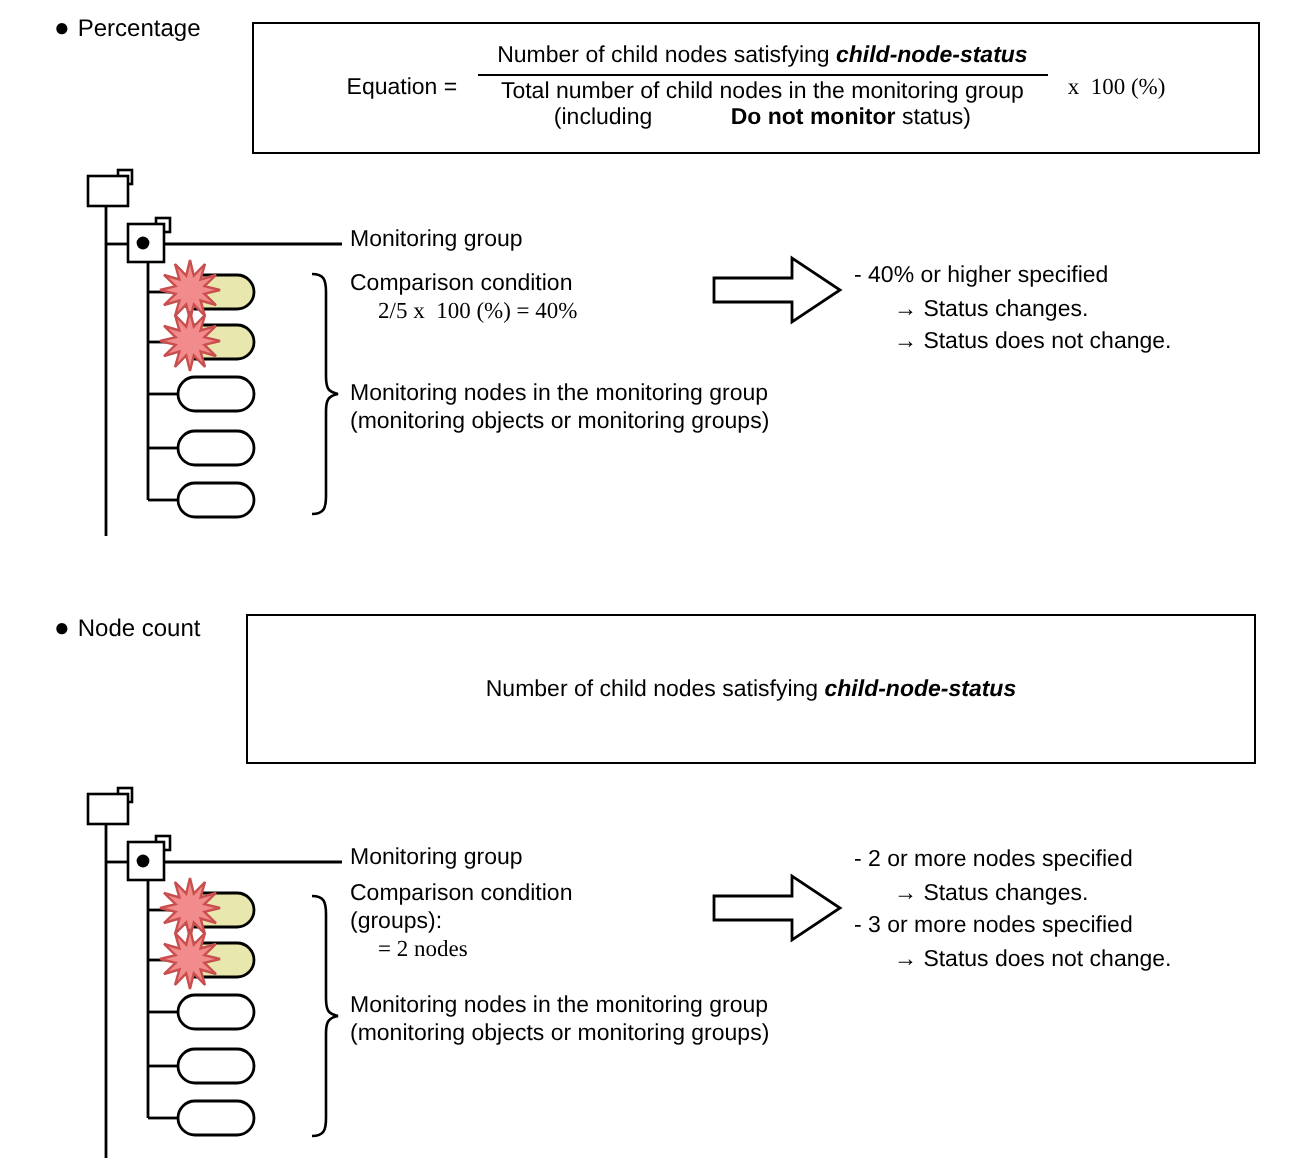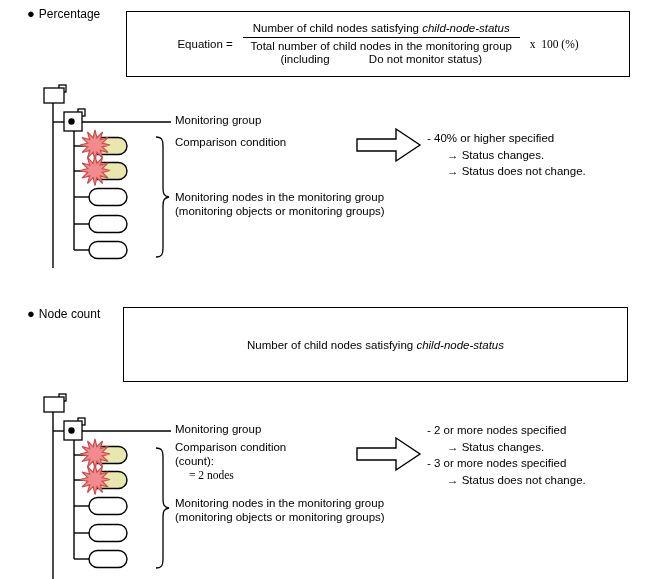--- a/index.html
+++ b/index.html
@@ -13,22 +13,22 @@
   .bullet-label { font-size:12px; white-space:nowrap; }
   .bullet-label .dot { font-size:13px; margin-right:4px; }
   .eq-box {
     border:1.5px solid #000; background:#fff;
     display:flex; align-items:center; justify-content:center; gap:10px;
     box-sizing:border-box;
   }
   .fraction { display:flex; flex-direction:column; align-items:center; }
   .fraction .num { border-bottom:1.4px solid #000; padding:0 10px 3px 10px; text-align:center; }
   .fraction .den { padding-top:2px; text-align:center; line-height:13.5px; }
-  .italic { font-style:italic; }
-  .bold { font-weight:normal;padding-left:36px; }
+  .italic { font-style:italic;font-weight:bold; }
+  .bold { font-weight:bold;padding-left:36px; }
   .pre { white-space:pre;font-family:Liberation Serif, serif; }
   .lines { line-height:14px; white-space:nowrap; }
   .results { line-height:16.5px; white-space:nowrap; }
   .results .indent { padding-left:20px; }
   svg { display:block; }
 </style>
 </head>
 <body>
 
 <div class="stage">
@@ -83,20 +83,21 @@
 
     <use href="#star-a" x="57" y="61" stroke-width="1.2" stroke="#C94F4F" fill="#F28B8B"></use>
     <use href="#star-a" x="57" y="86.5" stroke-width="1.2" stroke="#C94F4F" fill="#F28B8B"></use>
 
     <path d="M118,53 C124,53 125,56 125,62 L125,104 C125,110 126,112 131,113 C126,114 125,116 125,122 L125,164 C125,170 124,173 118,173" fill="none" stroke="#000" stroke-width="1.3"></path>
   </svg>
 
   <div class="abs lines" style="left:152px; top:113px;">Monitoring group</div>
   <div class="abs lines" style="left:152px; top:135px;">
     <div>Comparison condition</div>
+    <div class="pre" style="padding-left:14px;">2/5 x  100 (%) = 40%</div>
   </div>
   <div class="abs lines" style="left:152px; top:190px;">
     <div>Monitoring nodes in the monitoring group</div>
     <div>(monitoring objects or monitoring groups)</div>
   </div>
 
   <svg class="abs" style="left:333px; top:127px;" width="66" height="36" viewBox="0 0 66 36">
     <polygon points="1,12 40,12 40,2 64,18 40,34 40,24 1,24" fill="#fff" stroke="#000" stroke-width="1.4"></polygon>
   </svg>
 
@@ -144,21 +145,21 @@
     <rect x="51" y="131.5" width="38" height="17" rx="8.5" stroke="#000" stroke-width="1.4" fill="#FFFFFF"></rect>
     <rect x="51" y="157.5" width="38" height="17" rx="8.5" stroke="#000" stroke-width="1.4" fill="#FFFFFF"></rect>
     <use href="#star-b" x="57" y="61" stroke-width="1.2" stroke="#C94F4F" fill="#F28B8B"></use>
     <use href="#star-b" x="57" y="86.5" stroke-width="1.2" stroke="#C94F4F" fill="#F28B8B"></use>
     <path d="M118,55 C124,55 125,58 125,64 L125,106 C125,112 126,114 131,115 C126,116 125,118 125,124 L125,166 C125,172 124,175 118,175" fill="none" stroke="#000" stroke-width="1.3"></path>
   </svg>
 
   <div class="abs lines" style="left:152px; top:422px;">Monitoring group</div>
   <div class="abs lines" style="left:152px; top:440px;">
     <div>Comparison condition</div>
-    <div>(count):</div>
+    <div>(groups):</div>
     <div class="pre" style="padding-left:14px;">= 2 nodes</div>
   </div>
   <div class="abs lines" style="left:152px; top:496px;">
     <div>Monitoring nodes in the monitoring group</div>
     <div>(monitoring objects or monitoring groups)</div>
   </div>
 
   <svg class="abs" style="left:333px; top:436px;" width="66" height="36" viewBox="0 0 66 36">
     <polygon points="1,12 40,12 40,2 64,18 40,34 40,24 1,24" fill="#fff" stroke="#000" stroke-width="1.4"></polygon>
   </svg>

